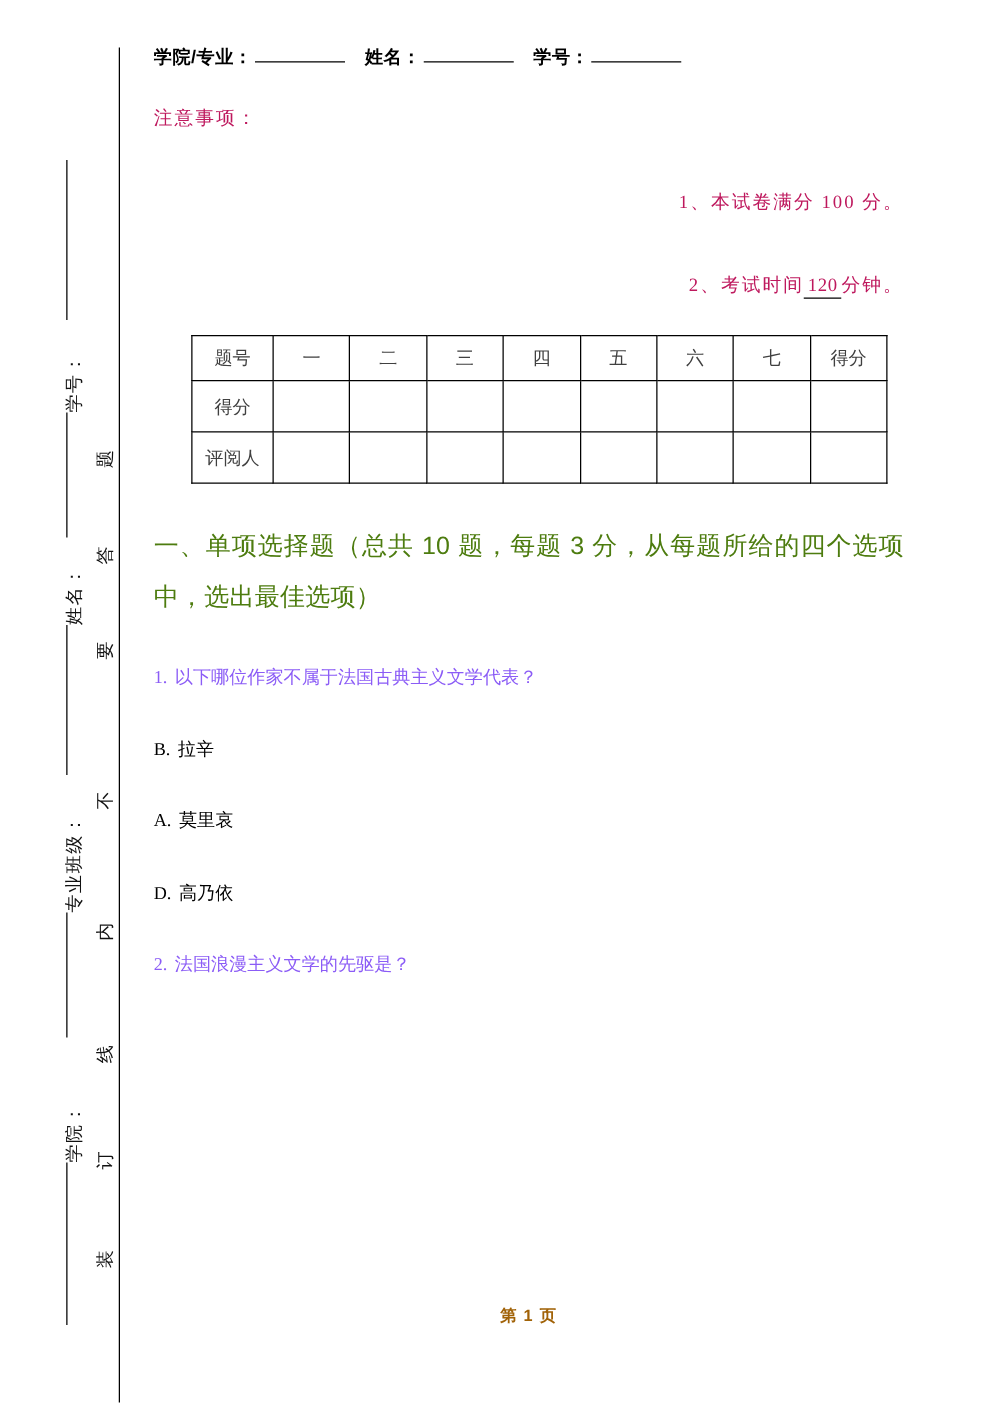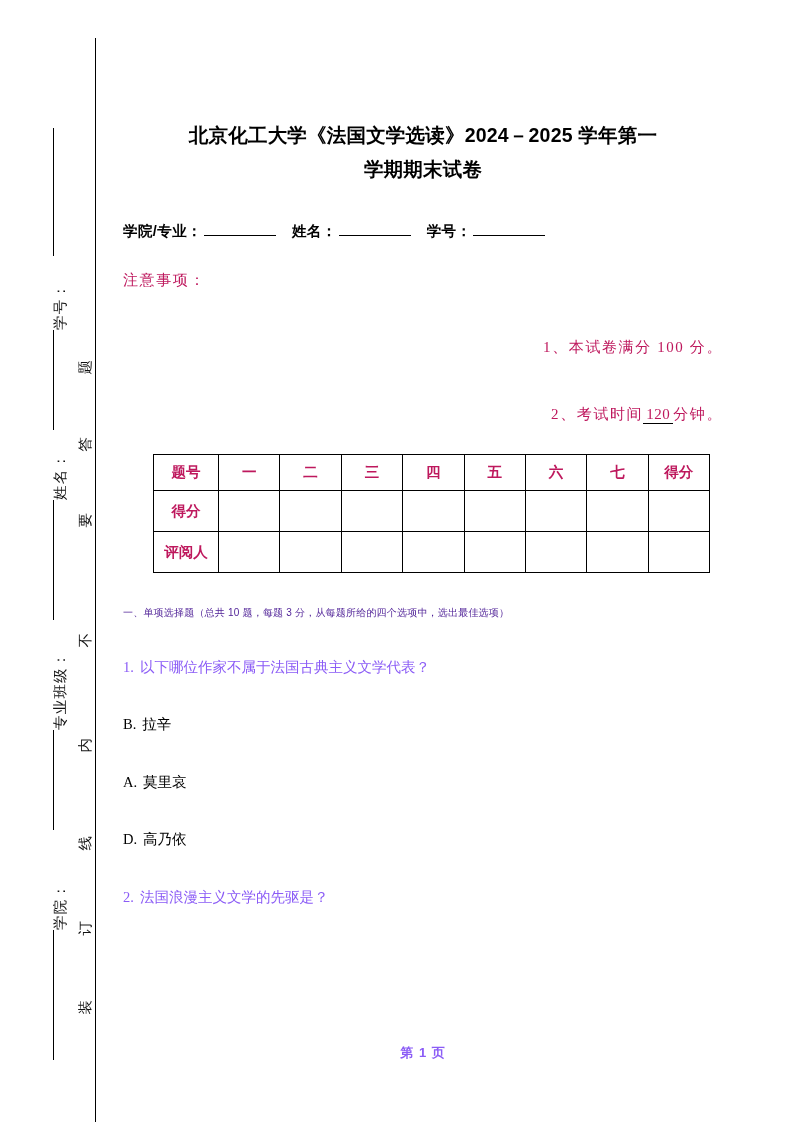--- a/index.html
+++ b/index.html
@@ -126,40 +126,40 @@
     margin-left: 30px;
     border-collapse: collapse;
     width: 557px;
     table-layout: fixed;
   }
   #score-table td {
     border: 1.5px solid #000;
     text-align: center;
     vertical-align: middle;
     font-family: "Liberation Sans", "DejaVu Sans", sans-serif;
-    font-weight: bold;
-    font-size: 14.5px;
-    color: #be185d;
+    font-weight: normal;
+    font-size: 14.5px;
+    color: #404040;
     padding: 0;
   }
   #score-table .rh { width: 64px; }
   #score-table tr.r-head td { height: 35px; }
   #score-table tr.r-body td { height: 40px; }
 
   
   .section-head {
     margin: 0;
     margin-top: 30px;
     font-family: "Liberation Sans", "DejaVu Sans", sans-serif;
-    font-size: 10px;
+    font-size: 20px;
     line-height: 2.05;
     letter-spacing: 0.2px;
     text-align: justify;
     text-justify: inter-character;
-    color: #4c1d95;
+    color: #4d7c0f;
   }
   .question {
     margin: 0;
     margin-top: 30px;
     font-family: "Liberation Sans", "DejaVu Sans", sans-serif;
     font-size: 14.5px;
     line-height: 1.9;
     color: #8b5cf6;
   }
   .option {
@@ -180,21 +180,21 @@
   #page-footer {
     position: absolute;
     left: 123px;
     top: 1044px;
     width: 600px;
     text-align: center;
     font-family: "Liberation Sans", "DejaVu Sans", sans-serif;
     font-weight: bold;
     font-size: 13px;
     letter-spacing: 1px;
-    color: #8b5cf6;
+    color: #a16207;
   }
 </style>
 </head>
 <body>
 
 <div id="binding-margin">
 
   <div class="rule-solid"></div>
 
   <div class="rule-seg" style="top:128px;  height:128px;"></div>
@@ -214,24 +214,20 @@
   <div class="inner-glyph" style="top:633px;">不</div>
   <div class="inner-glyph" style="top:738px;">内</div>
   <div class="inner-glyph" style="top:836px;">线</div>
   <div class="inner-glyph" style="top:921px;">订</div>
   <div class="inner-glyph" style="top:1000px;">装</div>
 
 </div>
 
 <div id="content">
 
-  <h1 id="exam-title">
-    <span>北京化工大学《法国文学选读》2024－2025 学年第一</span><br>
-    <span>学期期末试卷</span>
-  </h1>
 
   <div id="student-info">
     <span class="fld"><span>学院/专业：</span><span class="blank"></span></span><span class="fld"><span>姓名：</span><span class="blank"></span></span><span class="fld"><span>学号：</span><span class="blank"></span></span>
   </div>
 
   <p class="notice-head">注意事项：</p>
 
   <p class="notice-line">1、本试卷满分 100 分。</p>
 
   <p class="notice-line"><span>2、考试时间</span><span class="uline">120</span><span>分钟。</span></p>

